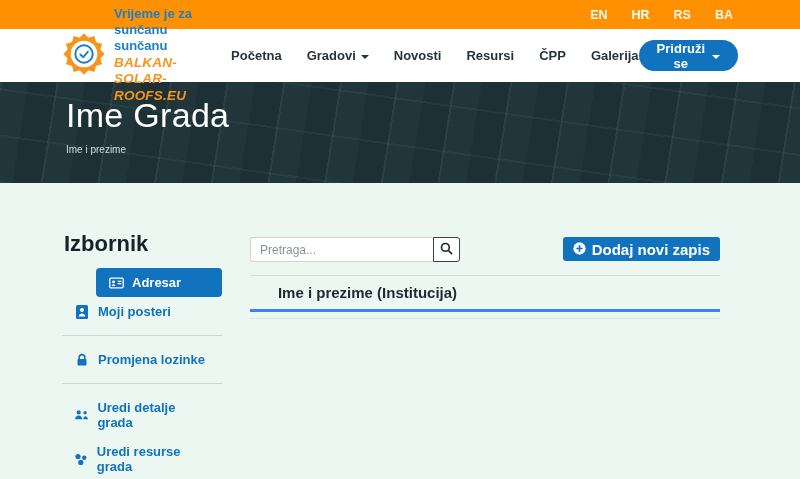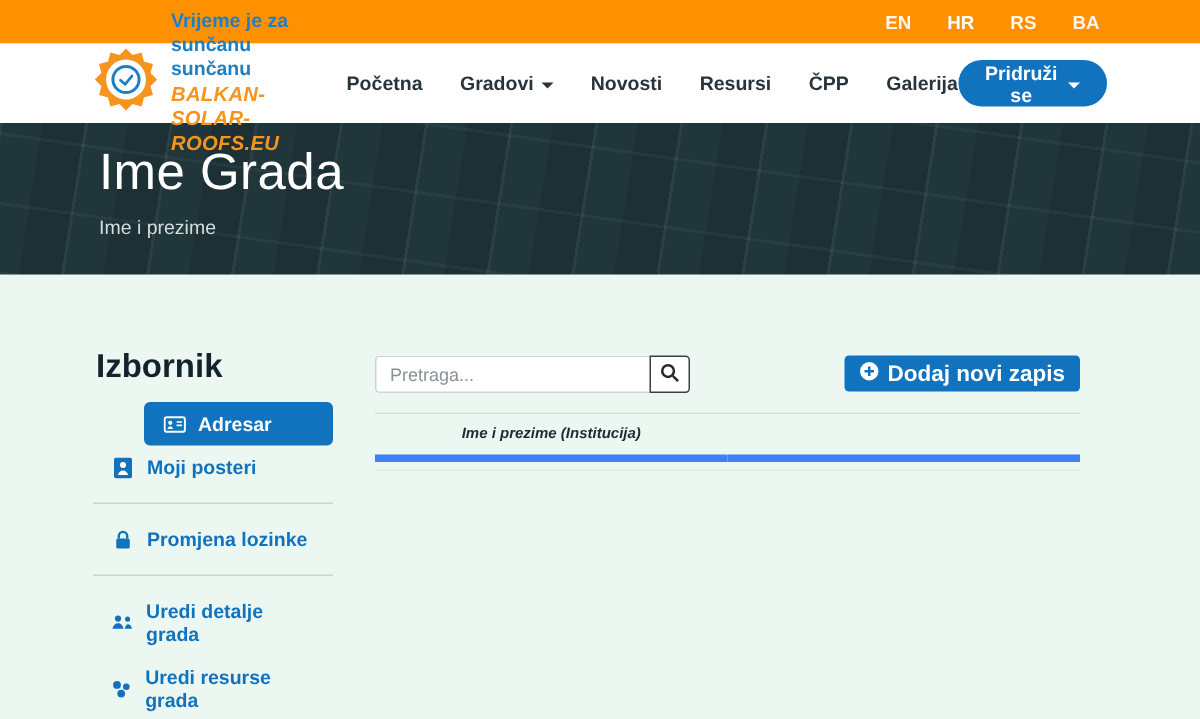--- a/index.html
+++ b/index.html
@@ -54,21 +54,21 @@
   
   .hero {
     height:101px; padding:14px 62px 0 66px; color:#fff;
     background-color:#20363b;
     background-image:
       repeating-linear-gradient(99deg, rgba(255,255,255,0.05) 0 2px, transparent 2px 56px),
       repeating-linear-gradient(8deg,  rgba(255,255,255,0.04) 0 2px, transparent 2px 46px),
       repeating-linear-gradient(99deg, transparent 0 28px, rgba(0,0,0,0.10) 28px 56px);
   }
   .hero h1 { margin:0; font-size:34px; font-weight:400; letter-spacing:.3px; }
-  .hero .sub { margin-top:9px; font-size:13px; color:#d5dddd; }
+  .hero .sub { margin-top:9px; font-size:10px; color:#d5dddd; }
 
   
   .content { display:flex; padding:48px 62px 0 62px; }
 
   .sidebar { width:160px; flex:0 0 160px; }
   .sidebar h2 { margin:0 0 11px 2px; font-size:22px; font-weight:700; color:#13232b; }
   .side-item {
     display:flex; align-items:center; gap:8px; cursor:pointer;
     color:#1172bd; font-size:13px; font-weight:600; padding:7px 12px;
   }
@@ -91,22 +91,22 @@
     display:flex; align-items:center; justify-content:center; cursor:pointer; padding:0;
   }
   .add-btn {
     height:24px; background:#1172bd; color:#fff; border:none; border-radius:3px; cursor:pointer;
     display:flex; align-items:center; gap:6px; padding:0 10px;
     font-size:15px; font-weight:600; font-family:inherit;
   }
 
   table.records { width:100%; border-collapse:collapse; margin-top:13px; }
   table.records th {
-    border-top:1px solid #d2dfda; border-bottom:5px solid #3b82f6;
-    padding:8px 6px; font-size:10px; font-weight:700; color:#1d2b33;font-style:italic;
+    border-top:1px solid #d2dfda; border-bottom:3px solid #3b82f6;
+    padding:8px 6px; font-size:15px; font-weight:700; color:#1d2b33;
   }
   table.records th.col-name { width:50%; text-align:center; }
   table.records td.spacer { height:8px; border-bottom:1px solid #dbe7e2; }
 </style>
 </head>
 <body>
 
 <div class="topbar">
   <span class="logout">Odjava</span>
   <div class="langs">

